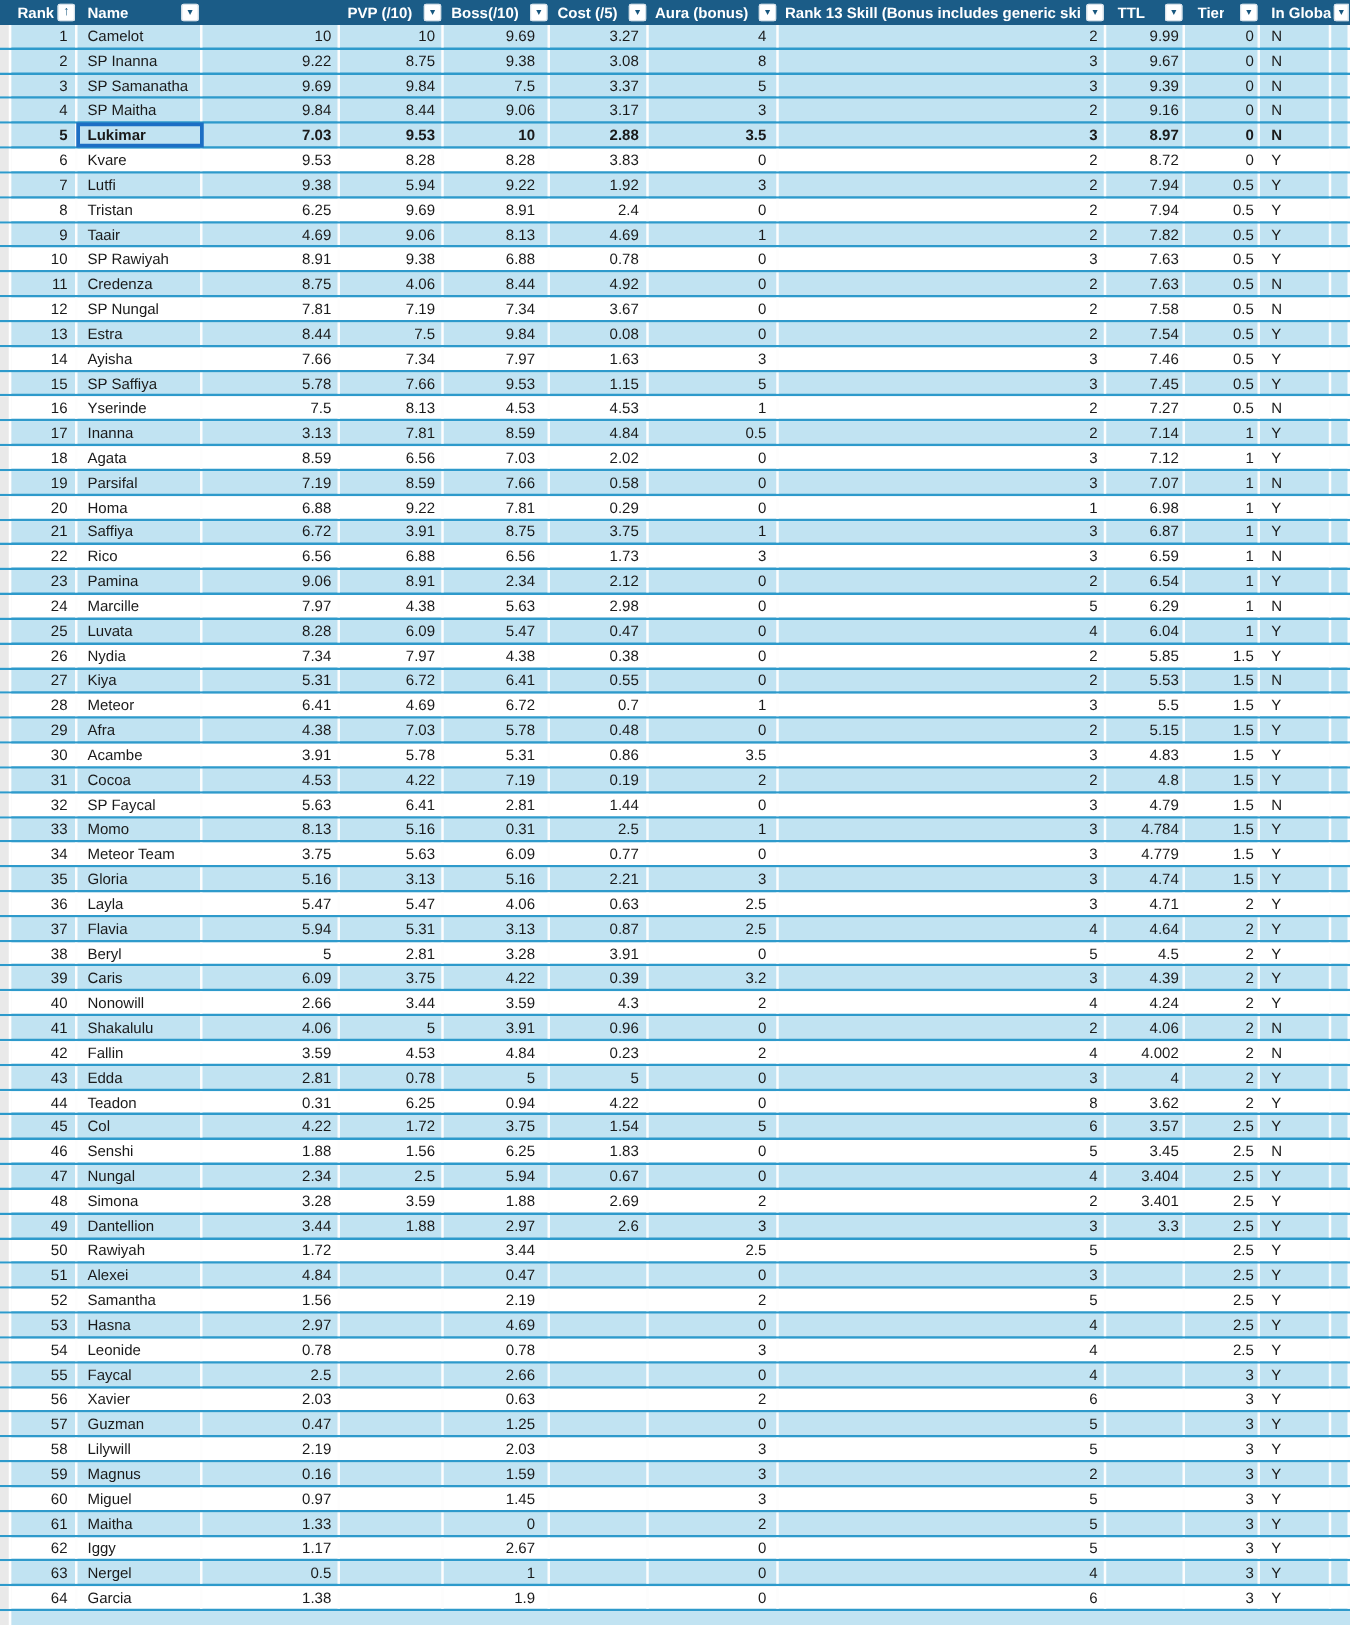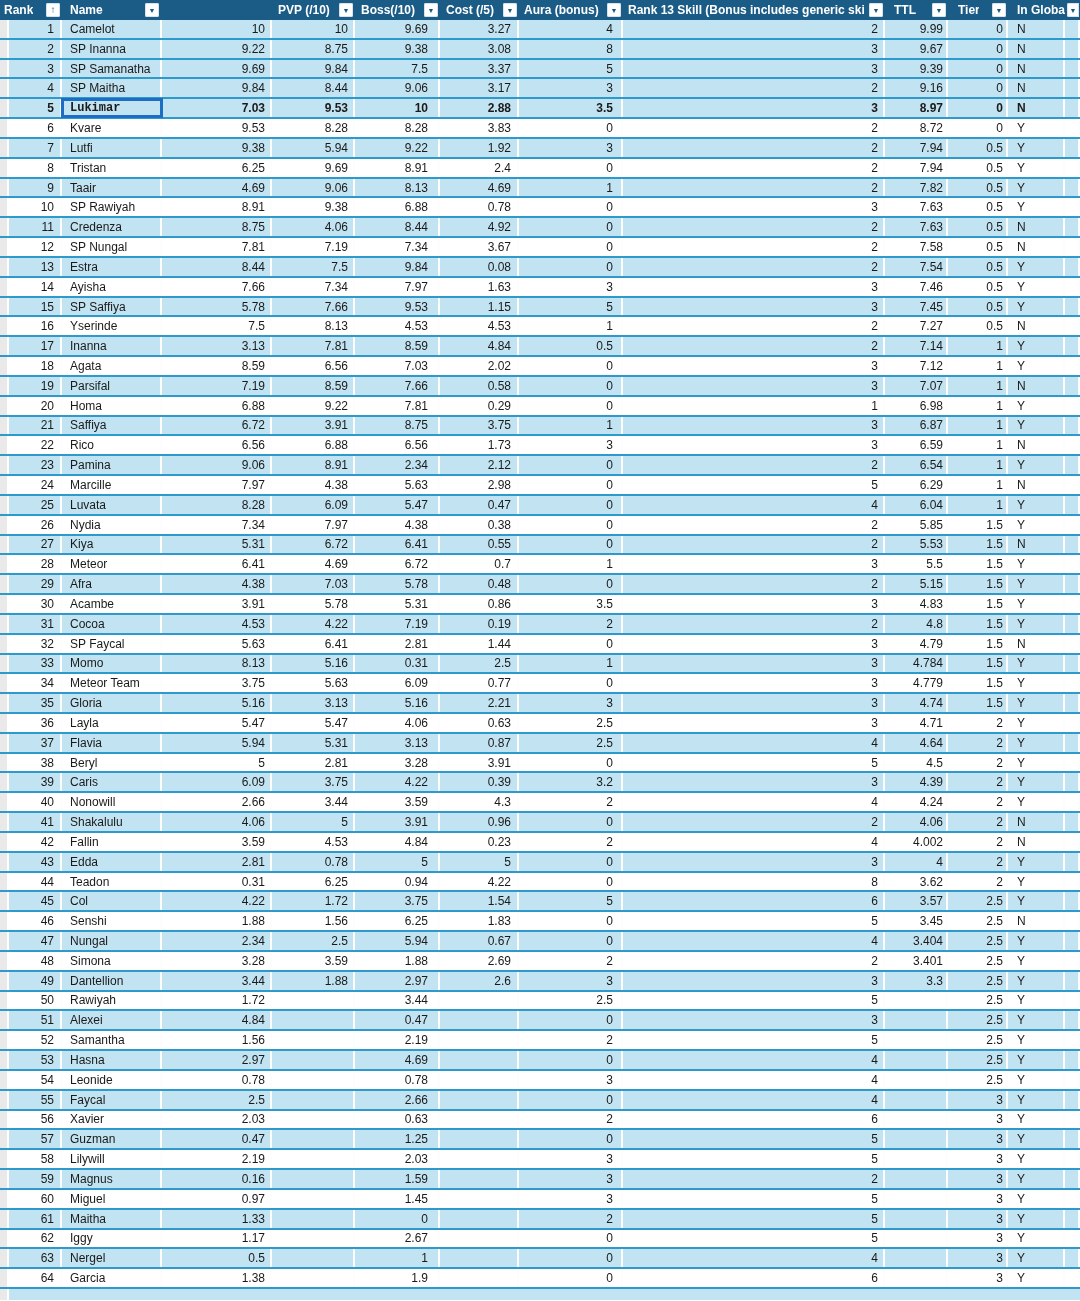--- a/index.html
+++ b/index.html
@@ -41,36 +41,36 @@
   .c-pvp{width:83px;padding-right:5px;}
   .c-boss{width:85px;padding-right:10px;}
   .c-cost{width:79px;padding-right:6px;}
   .c-aura{width:104px;padding-right:8px;}
   .c-skill{width:262px;padding-right:5px;}
   .c-ttl{width:63px;padding-right:3px;}
   .c-tier{width:60px;padding-right:3px;}
   .c-global{width:57px;padding-left:9px;}
 
   
-  .h-rank{width:62px;padding-left:4px;padding-right:2px;}
+  .h-rank{width:62px;padding-left:14px;padding-right:2px;}
   .h-name{width:100px;padding-left:8px;padding-right:3px;}
   .h-pve{width:110px;padding-left:4px;padding-right:3px;margin-top:41px;}
   .h-pvp{width:83px;padding-left:6px;padding-right:2px;}
   .h-boss{width:85px;padding-left:6px;padding-right:2px;}
   .h-cost{width:79px;padding-left:6px;padding-right:2px;}
   .h-aura{width:104px;padding-left:5px;padding-right:2px;}
   .h-skill{width:262px;padding-left:5px;padding-right:2px;text-align:center;}
   .h-ttl{width:63px;padding-left:9px;padding-right:2px;}
   .h-tier{width:60px;padding-left:10px;padding-right:2px;gap:11px;}
   .h-global{width:57px;padding-left:9px;padding-right:0;}
   .h-rsliver{width:15px;display:flex;align-items:center;overflow:hidden;}
 
   
   .cell.selected{outline:3px solid #1C6EC4;outline-offset:-2px;
-                 position:relative;z-index:5;font-family:Liberation Mono, monospace;}
+                 position:relative;z-index:5;}
 
   
   .partial{height:11px;display:flex;flex:none;background:#C1E3F2;}
   .partial .sliver{border-right:2px solid #fff;}
 </style>
 </head>
 <body>
 
 <div id="sheet">
 

